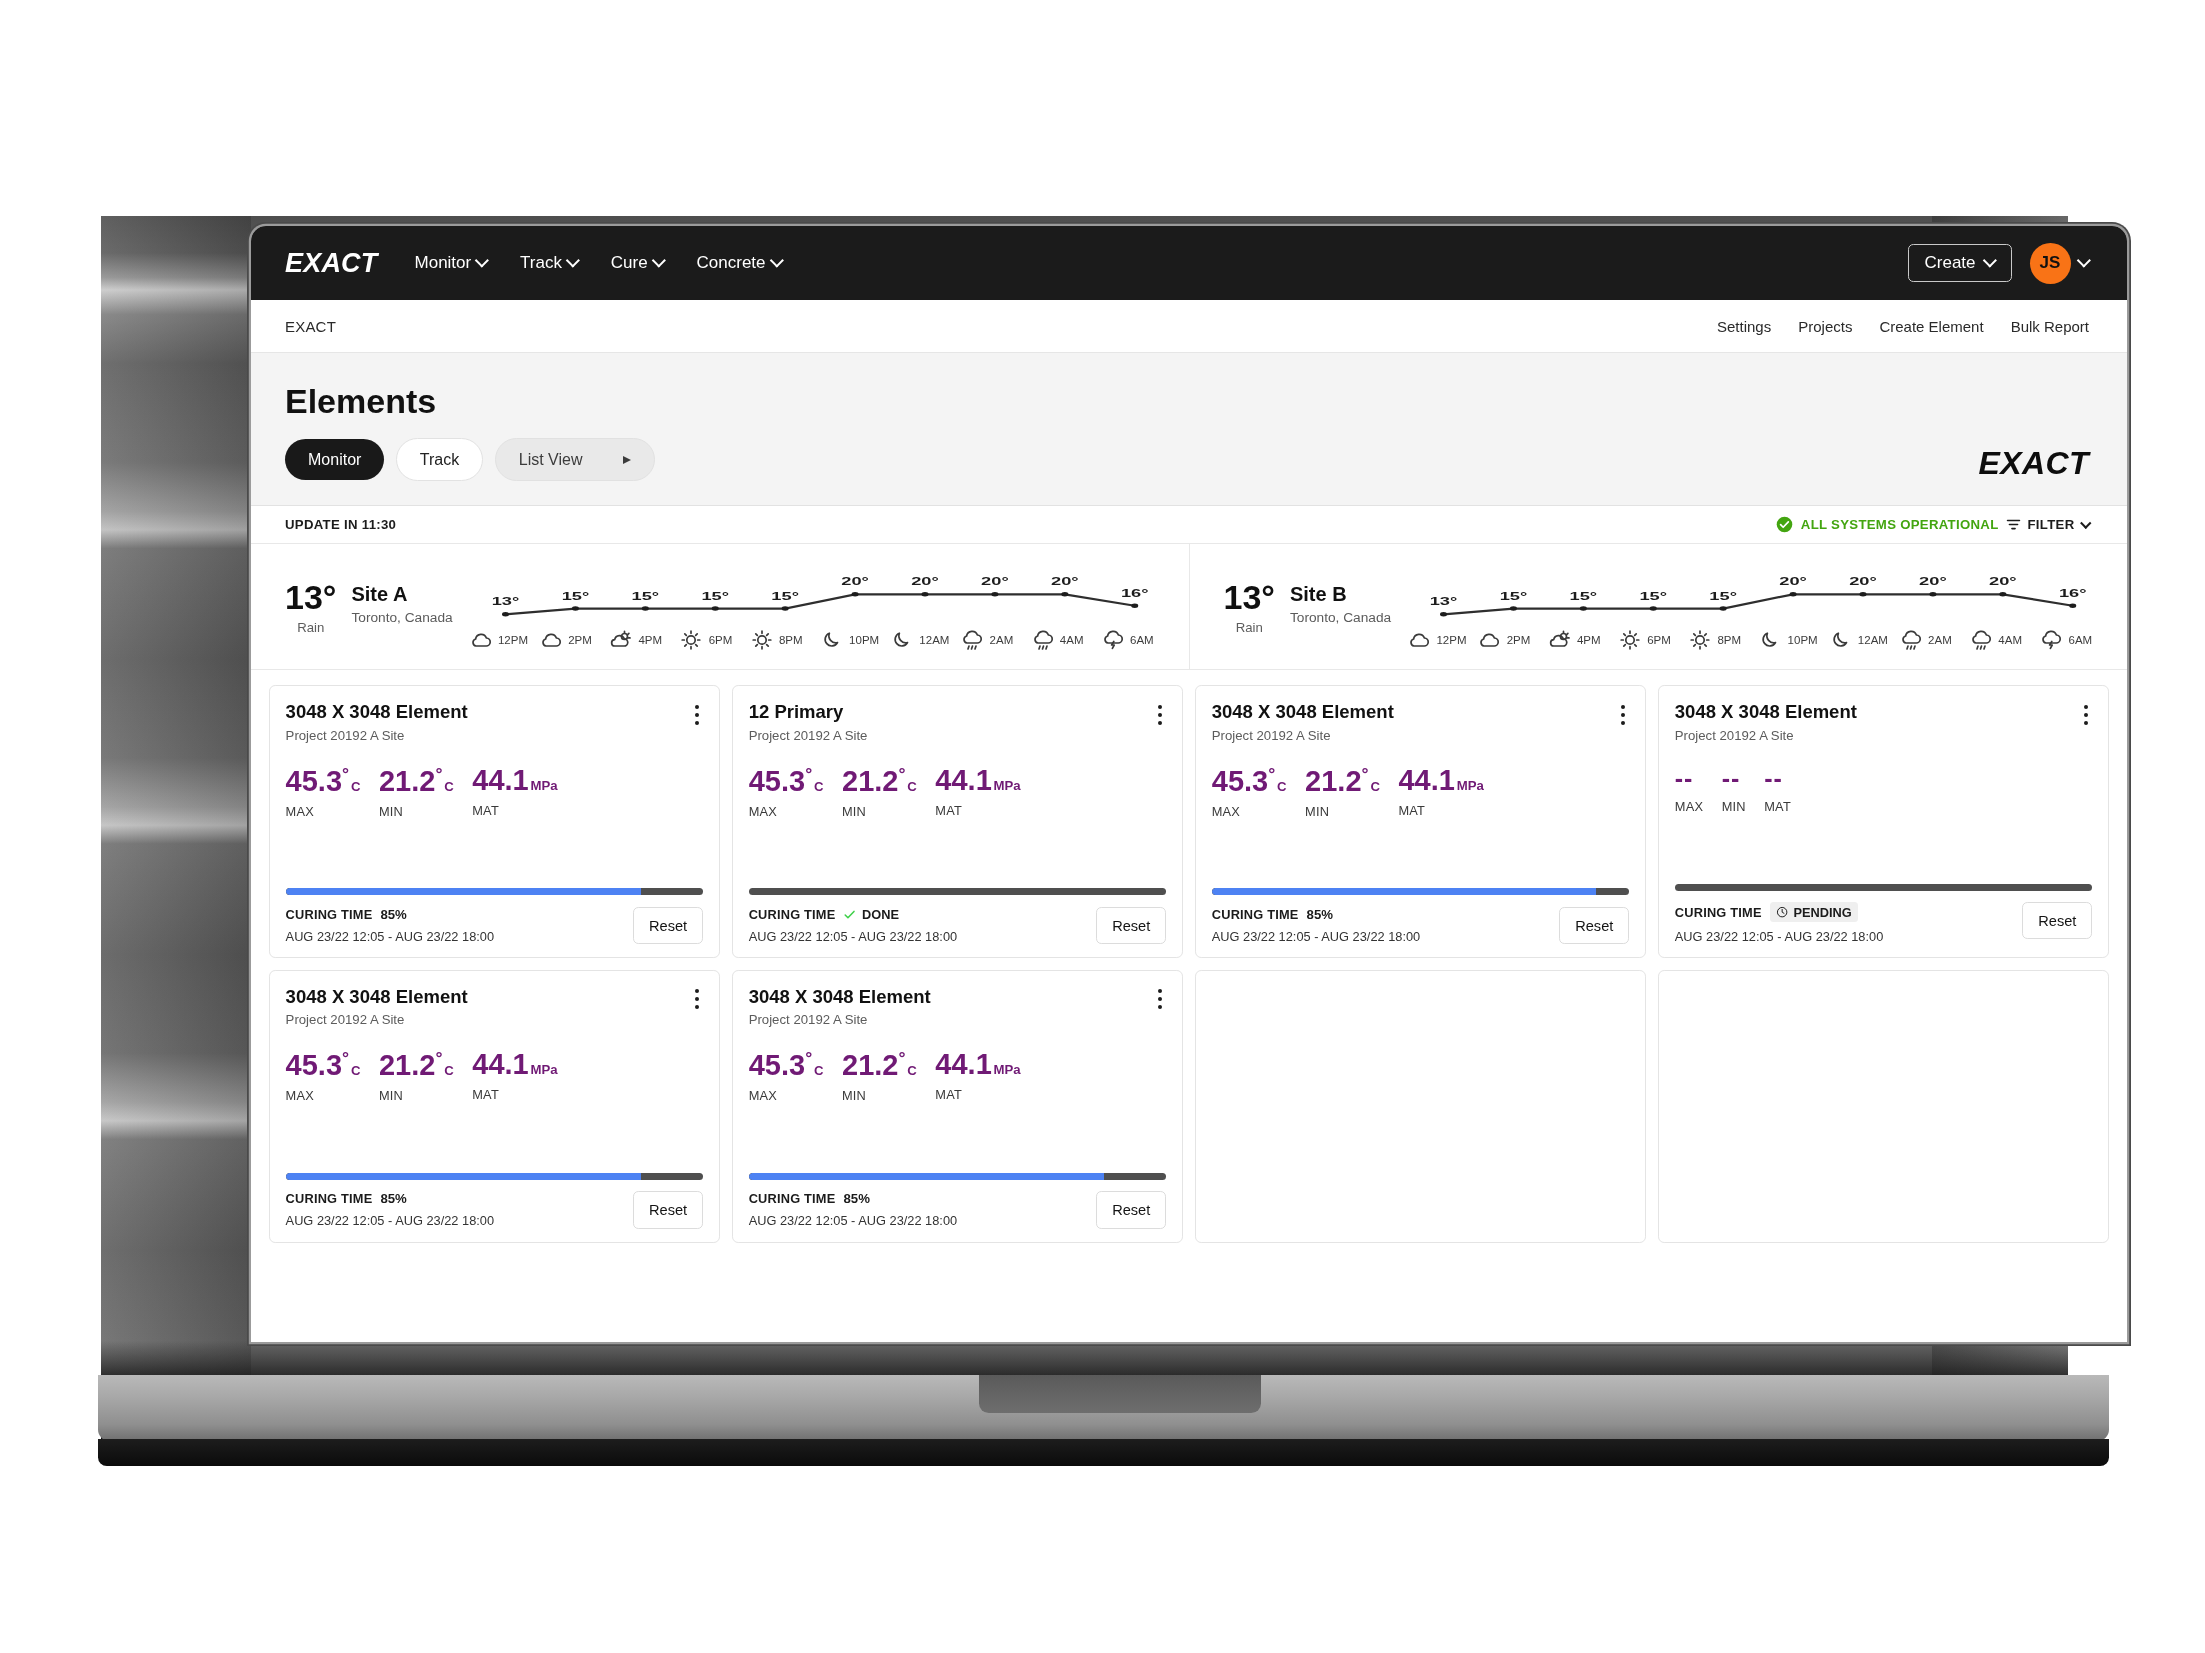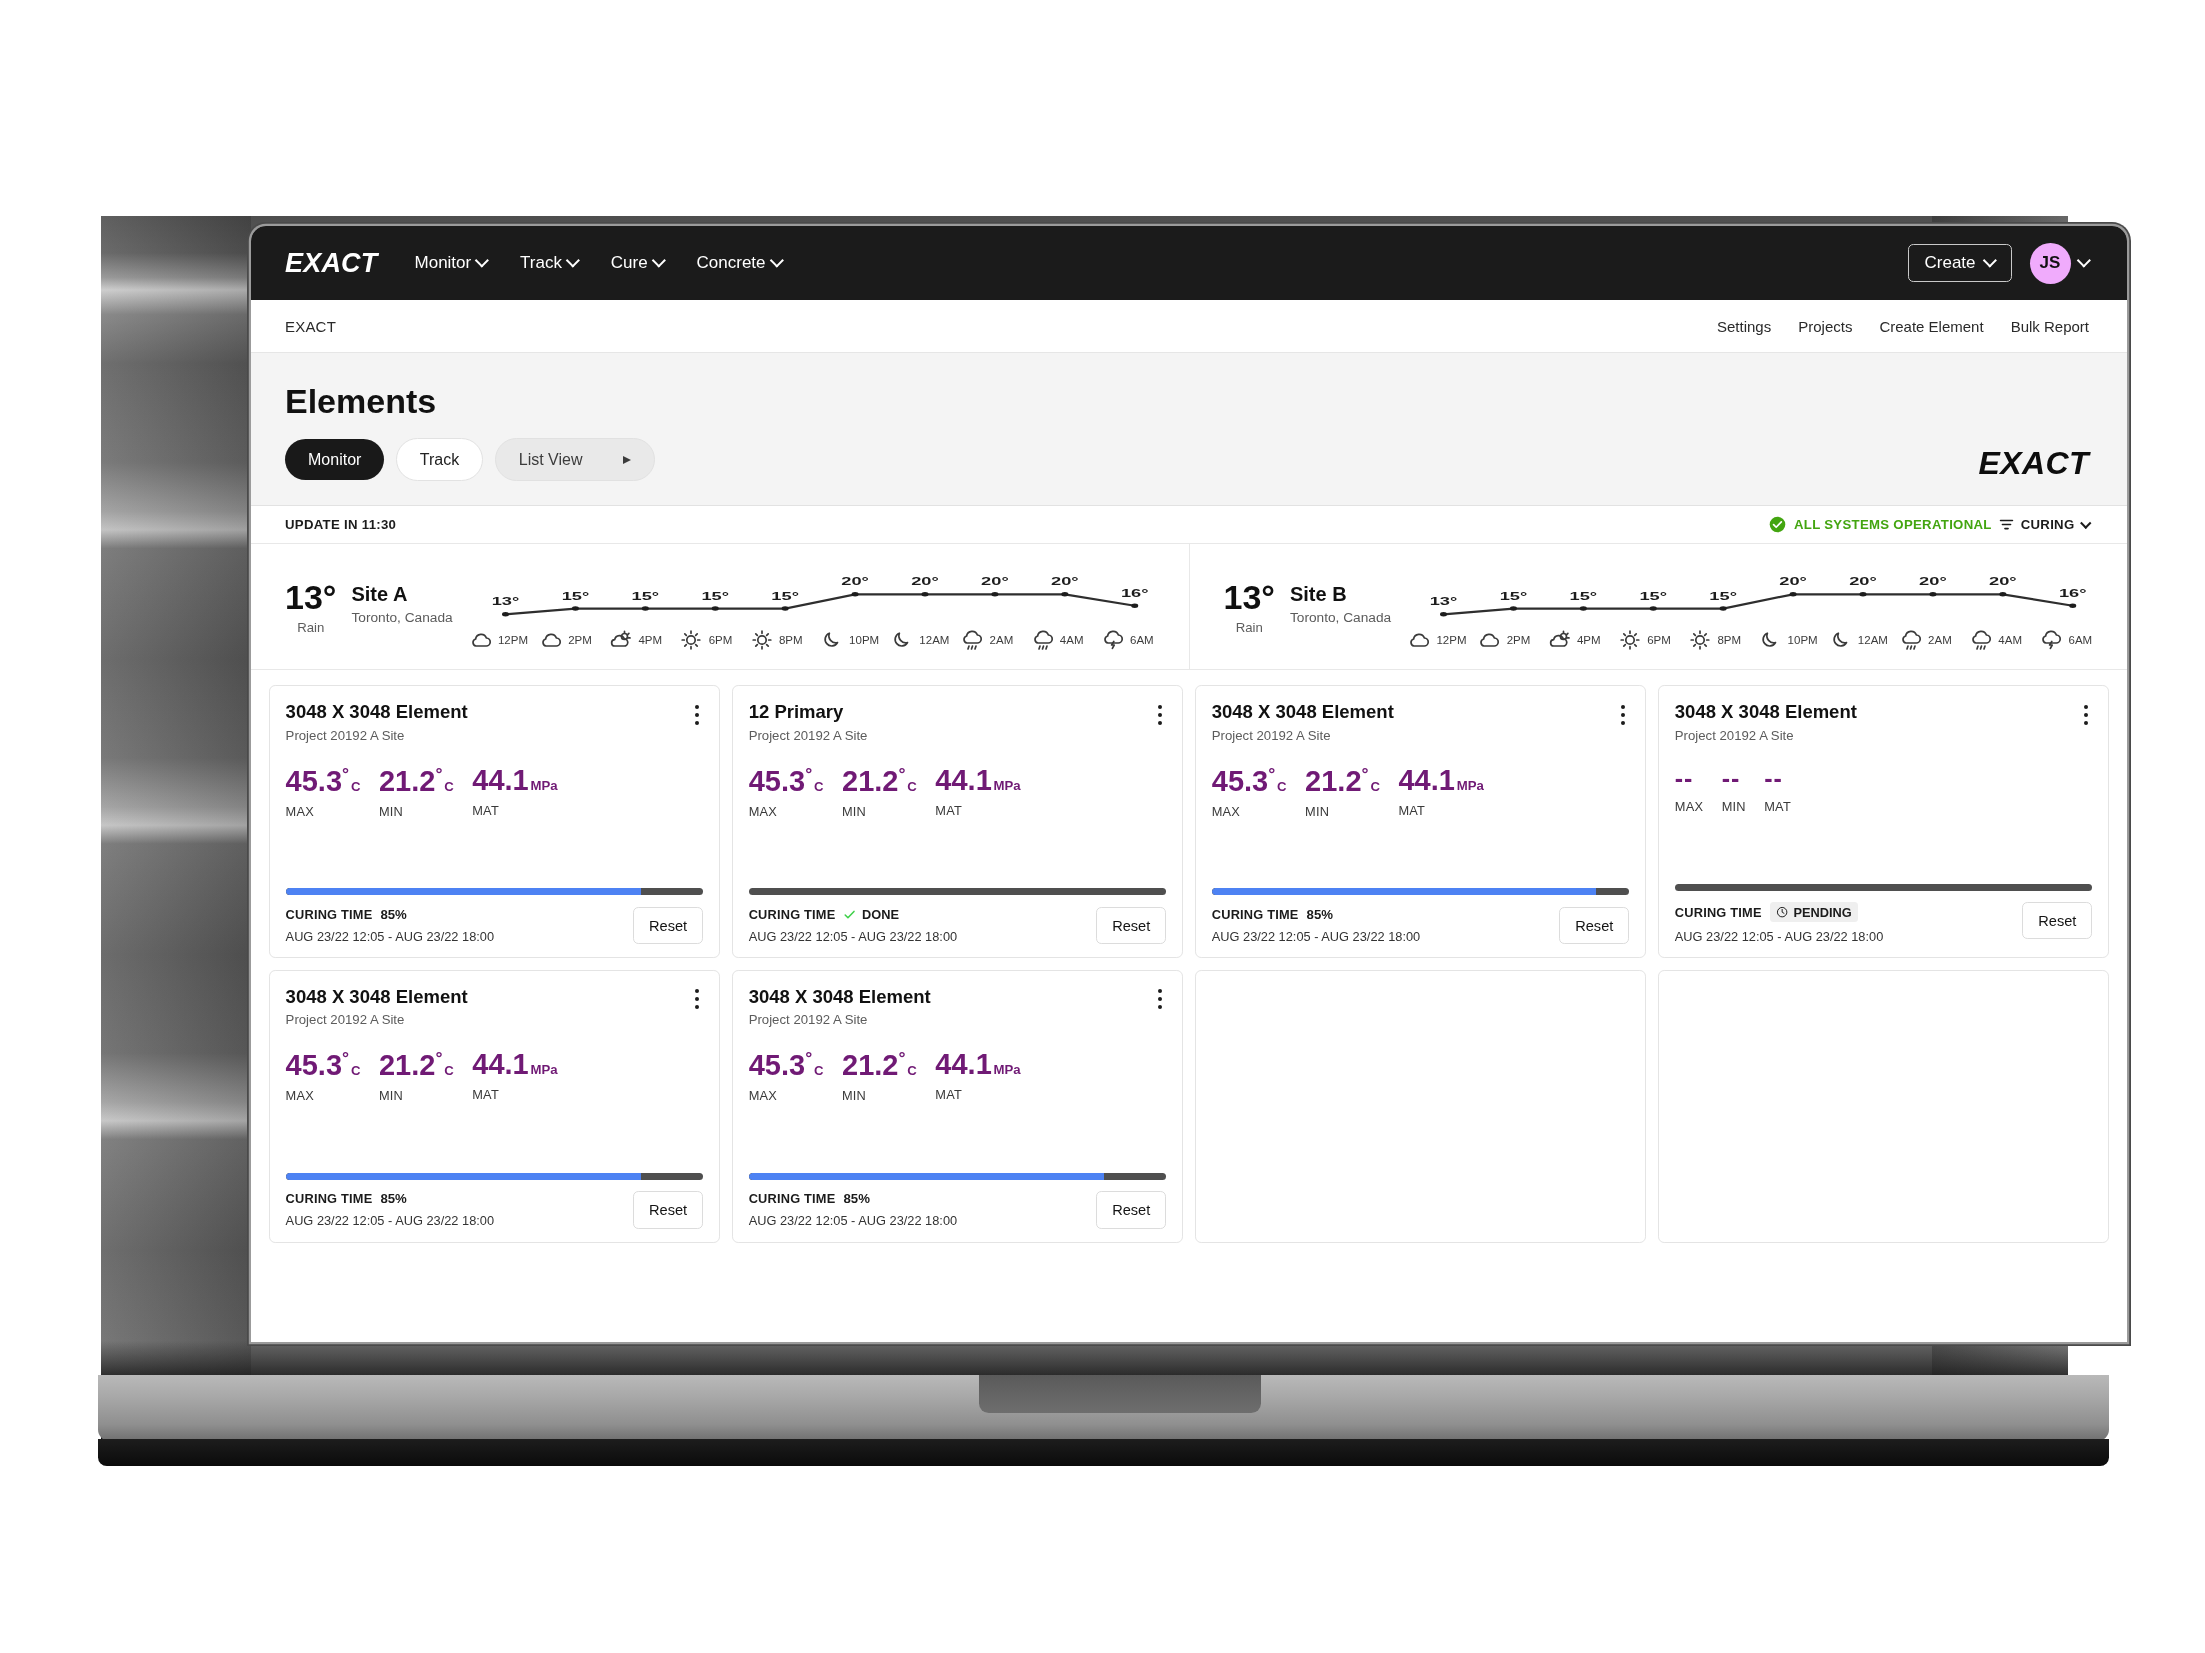--- a/index.html
+++ b/index.html
@@ -82,21 +82,21 @@
   }
   .nav-spacer { flex: 1; }
   .create-btn {
     border: 1.3px solid #c9c9c9; border-radius: 5.3px;
     padding: 8px 16px; color: #fff; font-size: 17px;
     display: flex; align-items: center; gap: 9.7px; white-space: nowrap;
   }
   .avatar-wrap { display: flex; align-items: center; gap: 8.8px; margin-left: 17.6px; }
   .avatar {
     width: 41px; height: 41px; border-radius: 50%;
-    background: #f0abfc; color: #111; font-size: 17px; font-weight: 600;
+    background: #f97316; color: #111; font-size: 17px; font-weight: 600;
     display: flex; align-items: center; justify-content: center;
   }
   .avatar-caret {
     width: 9.7px; height: 9.7px; border-right: 2.2px solid #fff; border-bottom: 2.2px solid #fff;
     transform: rotate(45deg) translate(-1.8px,-1.8px);
   }
 
   
   .subnav {
     height: 53px; background: #fff; border-bottom: 0.9px solid #e6e6e6;
@@ -284,21 +284,21 @@
           <svg width="17" height="17" viewBox="0 0 24 24">
             <circle cx="12" cy="12" r="11" fill="#43a510"></circle>
             <path d="M6.5 12.3l3.6 3.6 7.3-7.5" fill="none" stroke="#ffffff" stroke-width="2.4" stroke-linecap="round" stroke-linejoin="round"></path>
           </svg>
           <span class="ops-label">ALL SYSTEMS OPERATIONAL</span>
         </div>
         <div class="filter">
           <svg width="15" height="15" viewBox="0 0 24 24">
             <path d="M2.5 5.5h19M5.5 12h13M9.5 18.5h5" stroke="#1c1c1c" stroke-width="2.6" stroke-linecap="round"></path>
           </svg>
-          <span>CURING</span>
+          <span>FILTER</span>
           <span class="filter-caret"></span>
         </div>
       </div>
     </div>
 
     <div class="weather-row">
 
       <div class="weather-panel">
         <div class="wx-left">
           <div class="wx-temp-col">

